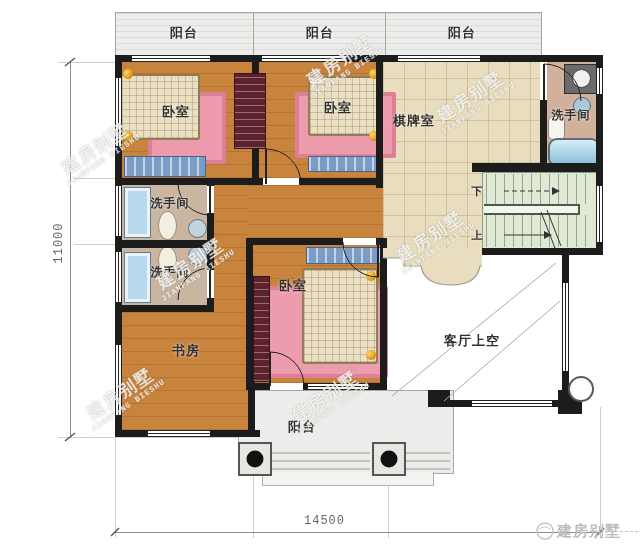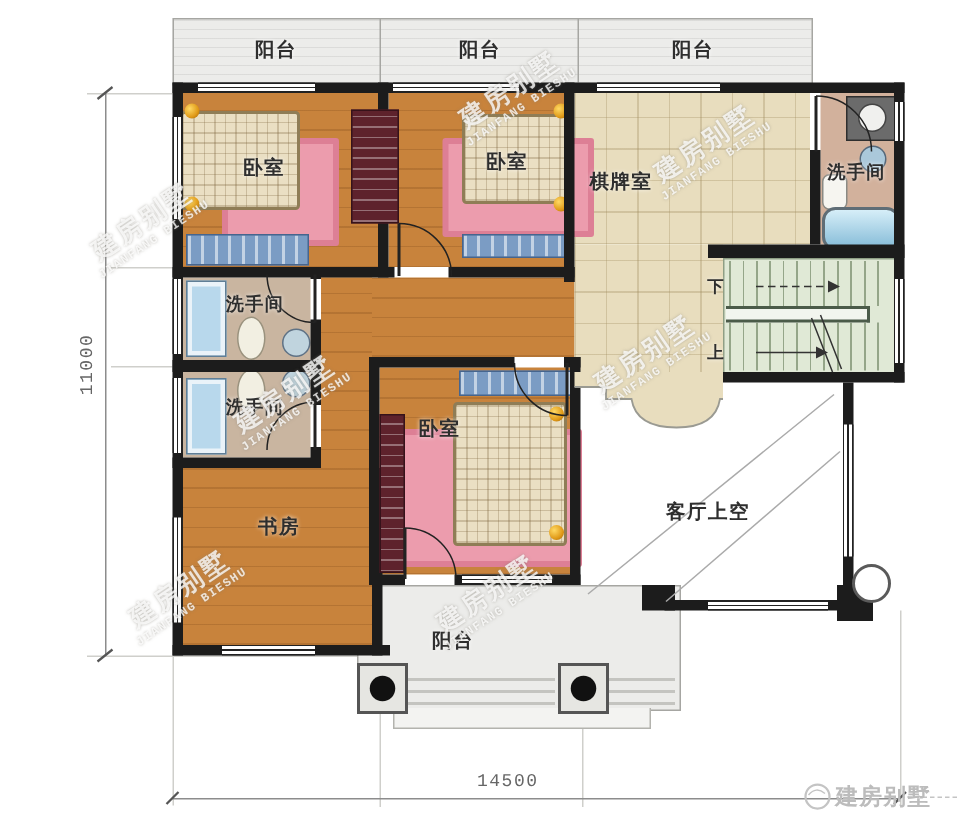--- a/index.html
+++ b/index.html
@@ -227,21 +227,21 @@
   <div class="lbl" style="left:170px;top:203px;font-size:12px;">洗手间</div>
   <div class="lbl" style="left:170px;top:272px;font-size:12px;">洗手间</div>
   <div class="lbl" style="left:293px;top:286px;">卧室</div>
   <div class="lbl" style="left:186px;top:351px;">书房</div>
   <div class="lbl" style="left:472px;top:341px;">客厅上空</div>
   <div class="lbl" style="left:302px;top:427px;">阳台</div>
   <div class="lbl lbl-s" style="left:477px;top:191px;">下</div>
   <div class="lbl lbl-s" style="left:477px;top:235px;">上</div>
 
   <div class="dimtxt" style="left:38px;top:236px;transform:rotate(-90deg);transform-origin:center;">11000</div>
-  <div class="dimtxt" style="left:318px;top:514px;">14500</div>
+  <div class="dimtxt" style="left:304px;top:514px;">14500</div>
 
   <div class="abs" style="left:557px;top:522px;z-index:60;font-size:15px;font-weight:700;color:#bcbcbc;letter-spacing:1px;">建房别墅</div>
 
   <div class="wm" style="left:55px;top:140px;">
       <span class="cn">建房别墅</span>
       <span class="en">JIANFANG BIESHU</span>
     </div>
   <div class="wm" style="left:300px;top:52px;">
       <span class="cn">建房别墅</span>
       <span class="en">JIANFANG BIESHU</span>

